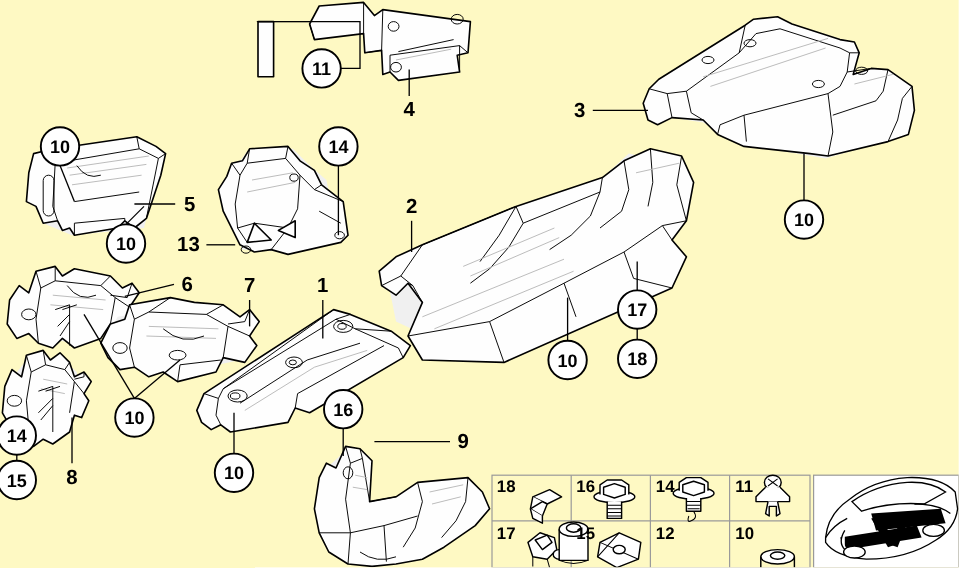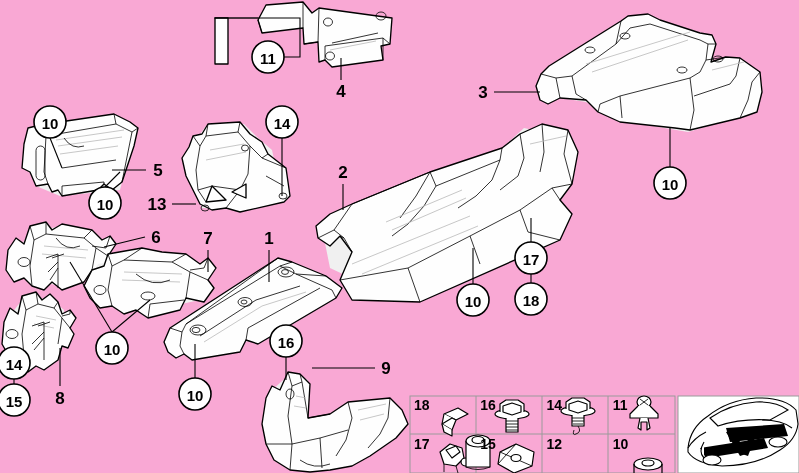--- a/index.html
+++ b/index.html
@@ -1,17 +1,17 @@
 <!DOCTYPE html>
 <html><head>
 <meta charset="utf-8">
 <style>
   html,body{margin:0;padding:0;background:#ffffff;}
   body{width:799px;height:473px;overflow:hidden;font-family:"Liberation Sans",sans-serif;}
-  #stage{position:relative;width:799px;height:473px;background:#f9a8d4;}
+  #stage{position:relative;width:799px;height:473px;background:#fef9c3;}
   svg{display:block;}
   .callout-txt{font-family:"Liberation Sans",sans-serif;font-weight:bold;font-size:15px;fill:#000;text-anchor:middle;dominant-baseline:central;}
   .plain-num{font-family:"Liberation Sans",sans-serif;font-weight:bold;font-size:17px;fill:#000;text-anchor:middle;dominant-baseline:central;}
   .legend-num{font-family:"Liberation Sans",sans-serif;font-weight:bold;font-size:14px;fill:#000;dominant-baseline:hanging;}
   .lead{stroke:#000;stroke-width:1.1;fill:none;}
   .circ{stroke:#000;stroke-width:1.6;fill:#fff;}
   .part-outline{stroke:#000;stroke-width:1.35;fill:#fefefe;stroke-linejoin:round;stroke-linecap:round;}
   .part-inner{stroke:#000;stroke-width:0.8;fill:none;stroke-linejoin:round;}
   .part-faint{stroke:#b9b9b9;stroke-width:0.8;fill:none;stroke-linejoin:round;}
   .part-shade{fill:#f0f0f0;stroke:none;}

